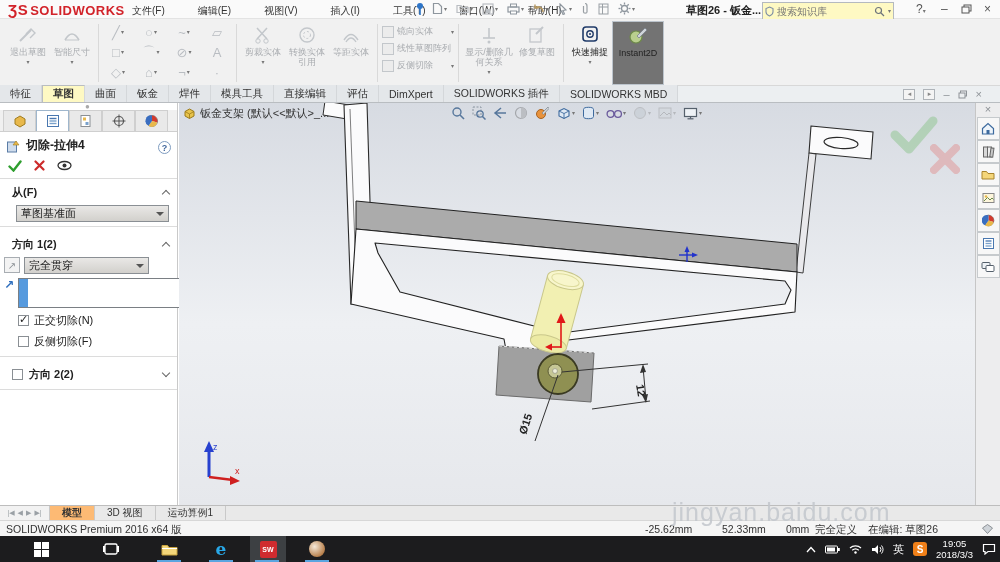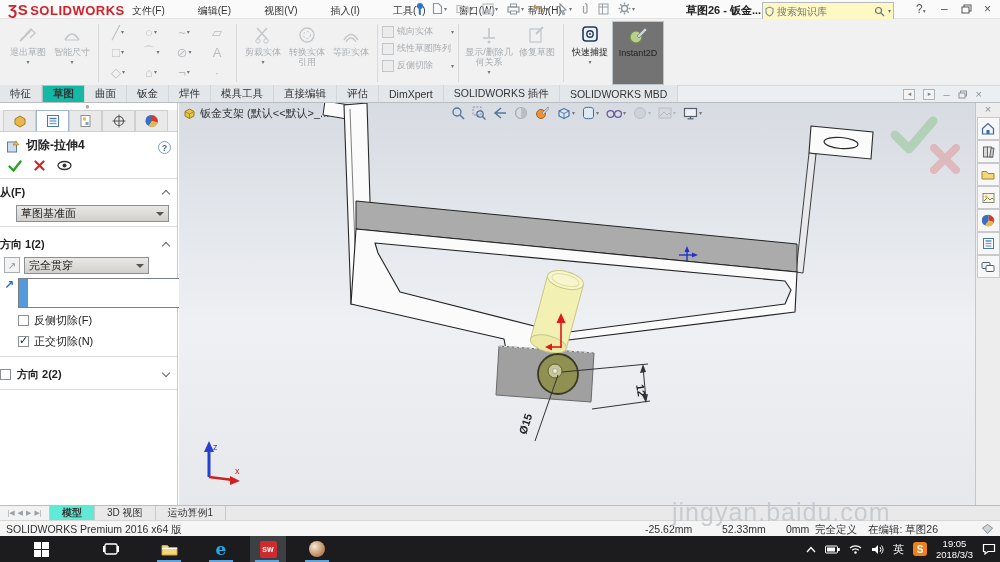--- a/index.html
+++ b/index.html
@@ -29,33 +29,33 @@
   .grid{display:flex;flex-direction:column;justify-content:flex-start;padding-top:2px;gap:2px}
   .grow{display:flex;gap:3px}
   .gcell{width:30px;display:flex;align-items:center;justify-content:center;gap:1px;color:#b9bdc2;font-size:13px;height:18px}
   .stack{display:flex;flex-direction:column;justify-content:flex-start;padding-top:4px;gap:4px;width:72px}
   .srow{display:flex;align-items:center;gap:3px;font-size:9px;color:#a9acb0;white-space:nowrap}
   .sico{width:12px;height:12px;border:1px solid #c3c7cb;background:#ececec;flex:0 0 auto}
   .instant{background:#737373;border:1px solid #bcc4cc}
   
   #tabrow{left:0;top:86px;width:1000px;height:17px;background:#eceff1;border-bottom:1px solid #b9bdc1;display:flex;align-items:flex-end}
   .rtab{height:17px;padding:0 10px;display:flex;align-items:center;font-size:10.5px;color:#333;border-right:1px solid #d4d7da;background:#e4e7ea;white-space:nowrap}
-  .rtab.active{background:#14b8a6;border-top:1px solid #b9bdc1;border-left:1px solid #b9bdc1;font-weight:bold}
+  .rtab.active{background:#fef9c3;border-top:1px solid #b9bdc1;border-left:1px solid #b9bdc1;font-weight:bold}
   .docctrl{position:absolute;right:18px;top:2px;display:flex;gap:8px;align-items:center;color:#8d9297}
   .mini-sq{width:12px;height:11px;border:1px solid #aeb3b8;background:#f4f4f4;display:flex;align-items:center;justify-content:center;font-size:7px;color:#888}
   
   #pm{left:0;top:103px;width:178px;height:402px;background:#fff;border-right:1px solid #c9c9c9}
   .pm-handle{height:7px;display:flex;justify-content:center;align-items:center;color:#a9a9a9;font-size:8px;letter-spacing:2px}
   .pm-tabs{height:22px;display:flex;background:#f0f0f0;border-bottom:1px solid #cfcfcf;padding-left:3px}
   .pm-tab{width:33px;display:flex;align-items:center;justify-content:center;border:1px solid #cfcfcf;border-bottom:none;background:#e9e9e9}
   .pm-tab.active{background:#fff;border-color:#9fb6cc}
   .pm-head{display:flex;align-items:flex-end;gap:5px;padding:5px 6px 3px 6px;font-weight:bold;font-size:12px}
   .pm-help{margin-left:auto;width:13px;height:13px;border:1px solid #7e9cc0;border-radius:50%;color:#41679c;font-size:9px;display:flex;align-items:center;justify-content:center;font-weight:bold}
   .pm-actions{display:flex;gap:12px;padding:3px 8px 6px 8px;border-bottom:1px solid #dcdcdc}
-  .pm-sec{display:flex;align-items:center;padding:6px 8px 3px 0;font-weight:bold;font-size:11px;color:#222}
+  .pm-sec{display:flex;align-items:center;padding:6px 8px 3px 12px;font-weight:bold;font-size:11px;color:#222}
   .chev{width:6px;height:6px;border-right:1.4px solid #666;border-bottom:1.4px solid #666;margin-left:auto}
   .chev.up{transform:rotate(-135deg);margin-top:3px}
   .chev.down{transform:rotate(45deg);margin-bottom:3px}
   .combo{margin:2px 8px 2px 16px;height:17px;background:linear-gradient(#e9e8e6,#d2d0cc);border:1px solid #8a8f94;display:flex;align-items:center;padding:0 4px;font-size:11px;color:#222}
   .combo .cc{margin-left:auto;width:0;height:0;border-left:4px solid transparent;border-right:4px solid transparent;border-top:4px solid #555}
   .pm-row{display:flex;align-items:flex-start;gap:4px;padding:2px 8px 2px 4px}
   .dirbtn{width:16px;height:16px;border:1px solid #a8adb2;background:#f3f3f3;color:#8a8f94;font-size:10px;display:flex;align-items:center;justify-content:center}
   .bluearrow{color:#2f6fbe;font-size:12px;font-weight:bold;width:16px;text-align:center}
   .selbox{flex:1;height:30px;border:1px solid #7a7f84;background:#fff;display:flex;margin-right:4px}
   .selbar{width:9px;background:#569ade}
@@ -72,21 +72,21 @@
   .faded{opacity:.35}
   .watermark{position:absolute;left:672px;top:498px;font-size:25px;font-weight:normal;color:#c3c7cd;opacity:.85;letter-spacing:1px;z-index:60;white-space:nowrap}
   
   #taskpane{left:975px;top:103px;width:25px;height:402px;background:#ededee;border-left:1px solid #c6c6c6}
   .tp-close{display:flex;justify-content:center;color:#8a8f94;font-size:11px;height:14px}
   .tp-btn{width:23px;height:23px;margin:0 auto;border:1px solid #c6cacd;background:#f7f7f7;display:flex;align-items:center;justify-content:center}
   
   #bottomtabs{left:0;top:505px;width:1000px;height:15px;background:#e9e9e9;border-top:1px solid #bdbdbd;display:flex;align-items:stretch;font-size:10px}
   .navcell{width:50px;border-right:1px solid #c9c9c9;display:flex;align-items:center;justify-content:center;gap:3px;color:#9aa0a5;font-size:7px;background:#f2f2f2}
   .btab{padding:0 12px;display:flex;align-items:center;border-right:1px solid #c9c9c9;color:#333;white-space:nowrap}
-  .btab.active{background:#5eead4;font-weight:bold}
+  .btab.active{background:#fdba74;font-weight:bold}
   #statusbar{left:0;top:520px;width:1000px;height:16px;background:#f5f5f5;border-top:1px solid #d7d7d7;font-size:10.5px;color:#333}
   #statusbar .sv{position:absolute;top:2px;white-space:nowrap}
   
   #taskbar{left:0;top:536px;width:1000px;height:26px;background:#1c1c1e;color:#fff}
   .tb-app{position:absolute;top:0;width:34px;height:26px;display:flex;align-items:center;justify-content:center}
   .tb-app.active{background:#3d4043}
   .tb-underline::after{content:"";position:absolute;left:5px;bottom:0;width:24px;height:2px;background:#5aa5e0}
   .tray{position:absolute;right:4px;top:0;height:26px;display:flex;align-items:center;gap:9px}
   .clock{font-size:9.5px;line-height:11px;text-align:center;white-space:nowrap}
   .sogou{width:14px;height:14px;background:#f08019;border-radius:3px;color:#fff;font-size:10px;font-weight:bold;display:flex;align-items:center;justify-content:center}
@@ -455,26 +455,26 @@
       </div>
   </div>
   <div class="pm-row">
     <span class="bluearrow">↗</span>
     <div class="selbox">
       <div class="selbar"></div>
       <input style="">
     </div>
   </div>
   <div class="cbrow">
+    <span class="cb checked"></span>
+    <span>正交切除(N)</span>
+  </div>
+  <div class="cbrow">
     <span class="cb"></span>
     <span>反侧切除(F)</span>
-  </div>
-  <div class="cbrow">
-    <span class="cb checked"></span>
-    <span>正交切除(N)</span>
   </div>
   <div class="pm-div"></div>
   <div class="pm-sec">
     <span class="cb" style="margin-right:6px"></span>
     <span>方向 2(2)</span>
       <span class="chev down"></span>
   </div>
   <div class="pm-div"></div>
 </div>
 

